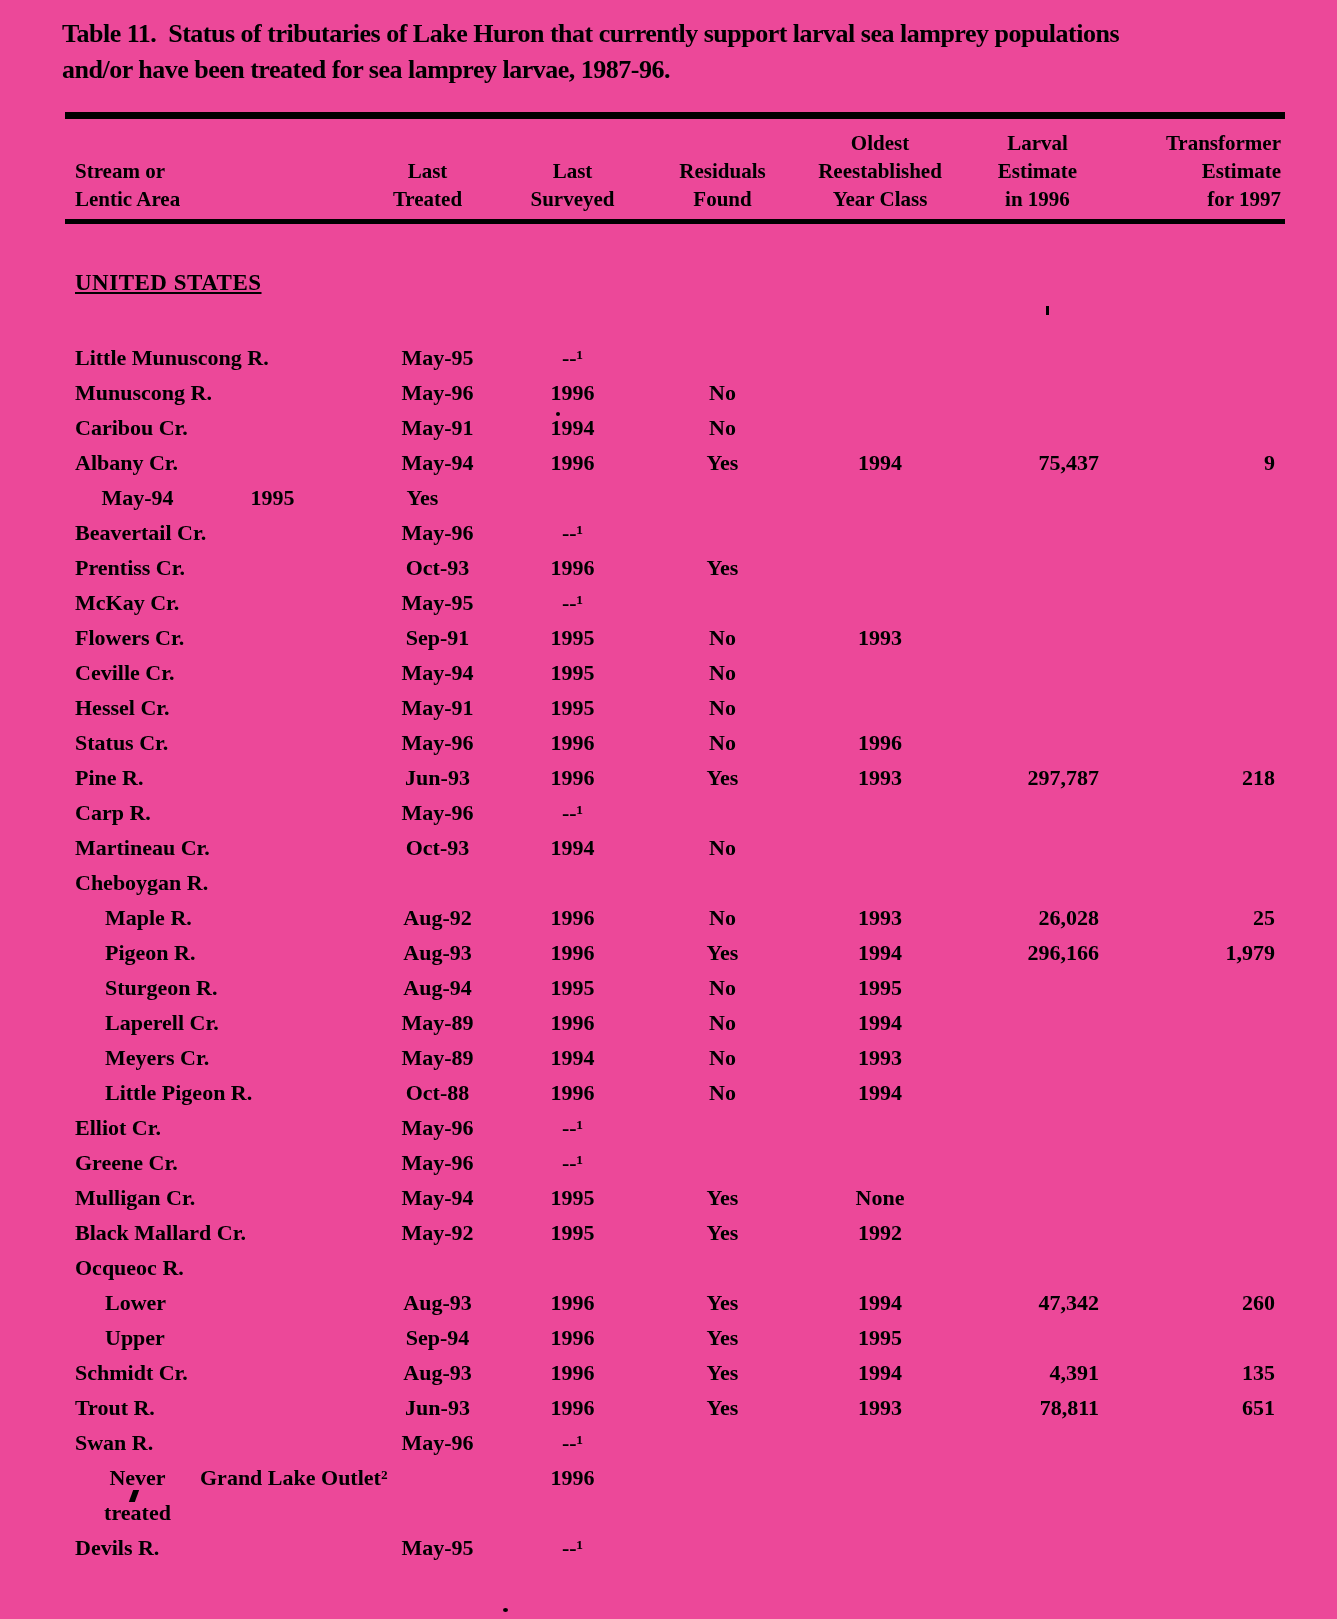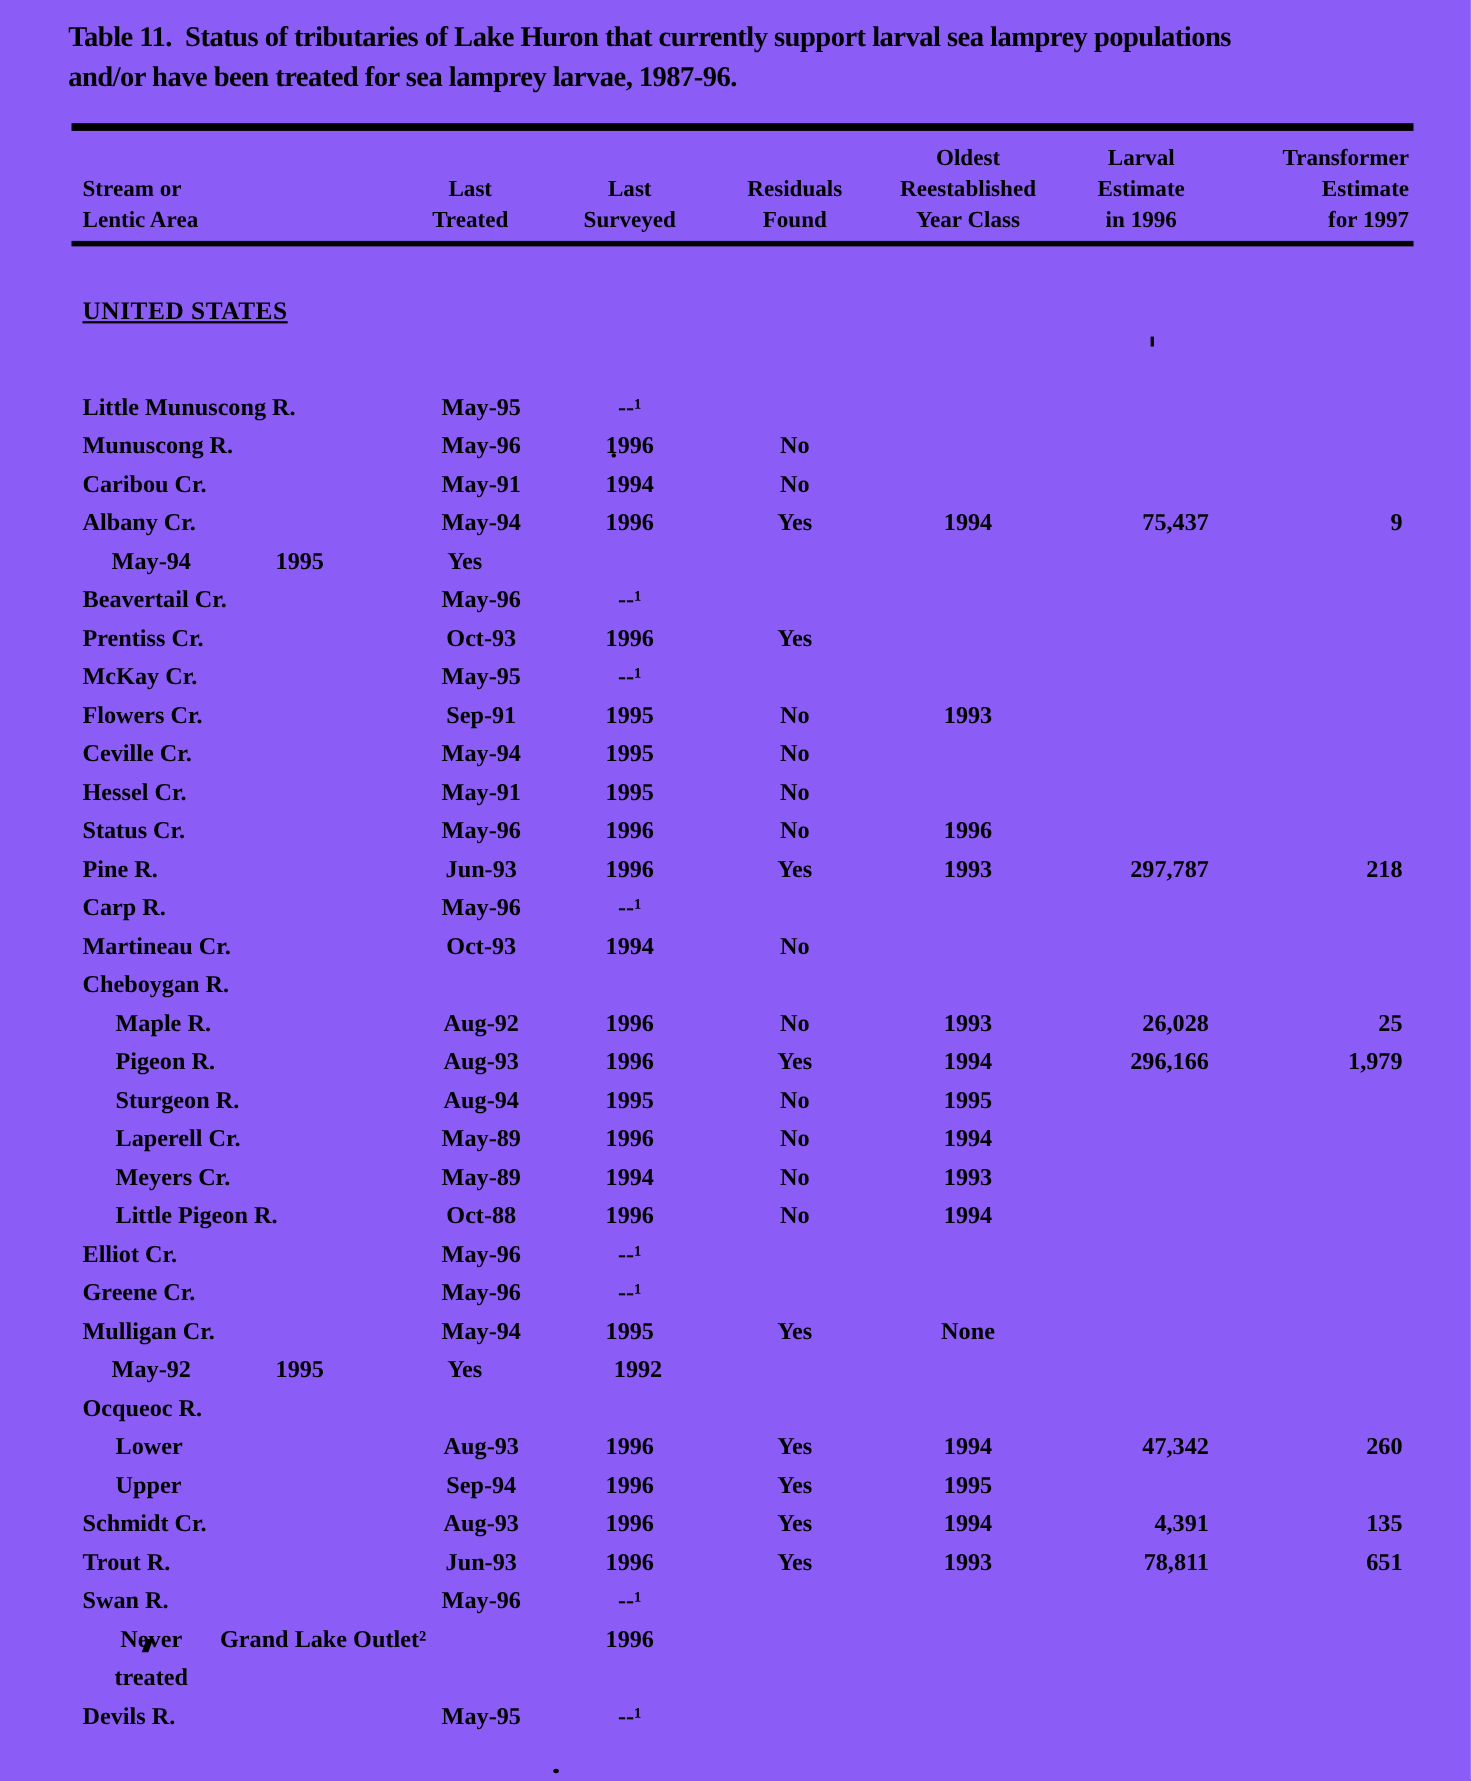--- a/index.html
+++ b/index.html
@@ -4,21 +4,21 @@
 <style>
   html,body{margin:0;padding:0;}
   body{
     background:#e8e8e8;
     font-family:"Liberation Serif","DejaVu Serif",serif;
   }
   .page{
     position:relative;
     width:1337px;
     height:1619px;
-    background:#8b5cf6;
+    background:#ec4899;
     color:#000000;
     overflow:hidden;
     font-weight:bold;
   }
   .title{
     margin:16px 0 0 62px;
     width:1215px;
     font-size:26px;
     line-height:36px;
     letter-spacing:-0.5px;
@@ -39,21 +39,21 @@
   .hline{font-size:21px;line-height:28px;text-align:inherit;}
   .col-stream{width:300px;text-align:left;padding-left:10px;box-sizing:border-box;}
   .col-treated{width:125px;text-align:center;box-sizing:border-box;}
   .col-surveyed{width:165px;text-align:center;box-sizing:border-box;}
   .col-residuals{width:135px;text-align:center;box-sizing:border-box;}
   .col-year_class{width:180px;text-align:center;box-sizing:border-box;}
   .col-larval{width:135px;text-align:center;box-sizing:border-box;}
   .col-transformer{width:180px;text-align:right;box-sizing:border-box;padding-right:4px;}
   .section-label{
     display:inline-block;
-    margin:46px 0 12px 10px;
+    margin:46px 0 0 10px;
     font-size:23px;
     text-decoration:underline;
     letter-spacing:0.5px;
   }
   .rows{margin-top:44px;}
   .trow{
     display:flex;
     align-items:flex-start;
     min-height:35px;
   }
@@ -342,20 +342,21 @@
         <div class="trow">
           <div class="tcell col-stream">Mulligan Cr.</div>
           <div class="tcell col-treated">May-94</div>
           <div class="tcell col-surveyed">1995</div>
           <div class="tcell col-residuals">Yes</div>
           <div class="tcell col-year_class">None</div>
           <div class="tcell col-larval"></div>
           <div class="tcell col-transformer"></div>
         </div>
         <div class="trow">
+          <div class="tcell col-stream">Black Mallard Cr.</div>
           <div class="tcell col-treated">May-92</div>
           <div class="tcell col-surveyed">1995</div>
           <div class="tcell col-residuals">Yes</div>
           <div class="tcell col-year_class">1992</div>
           <div class="tcell col-larval"></div>
           <div class="tcell col-transformer"></div>
         </div>
         <div class="trow">
           <div class="tcell col-stream">Ocqueoc R.</div>
           <div class="tcell col-treated"></div>

